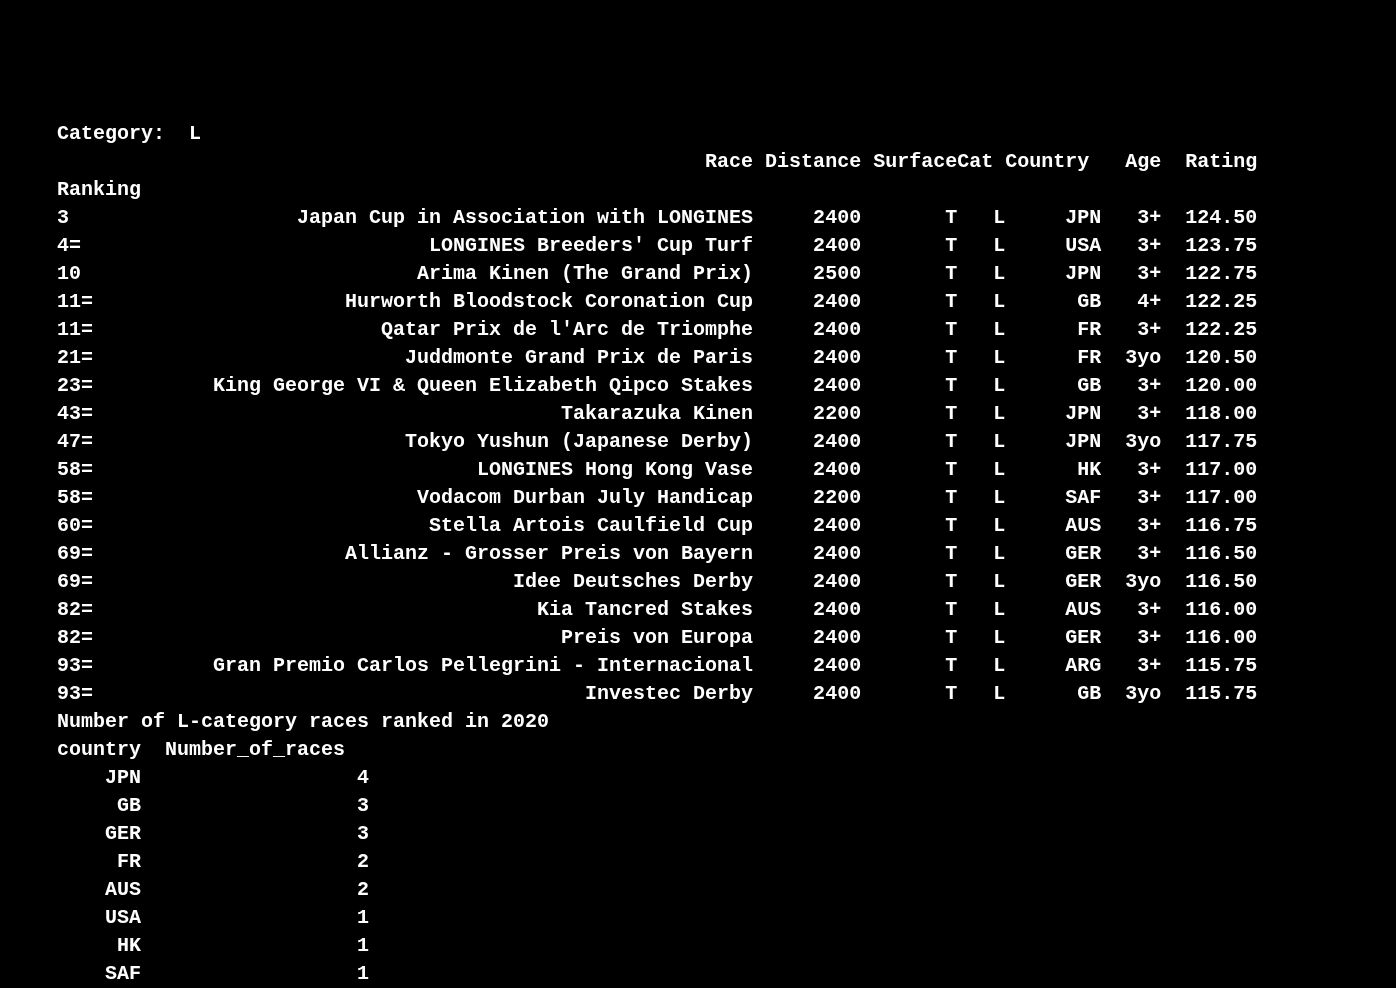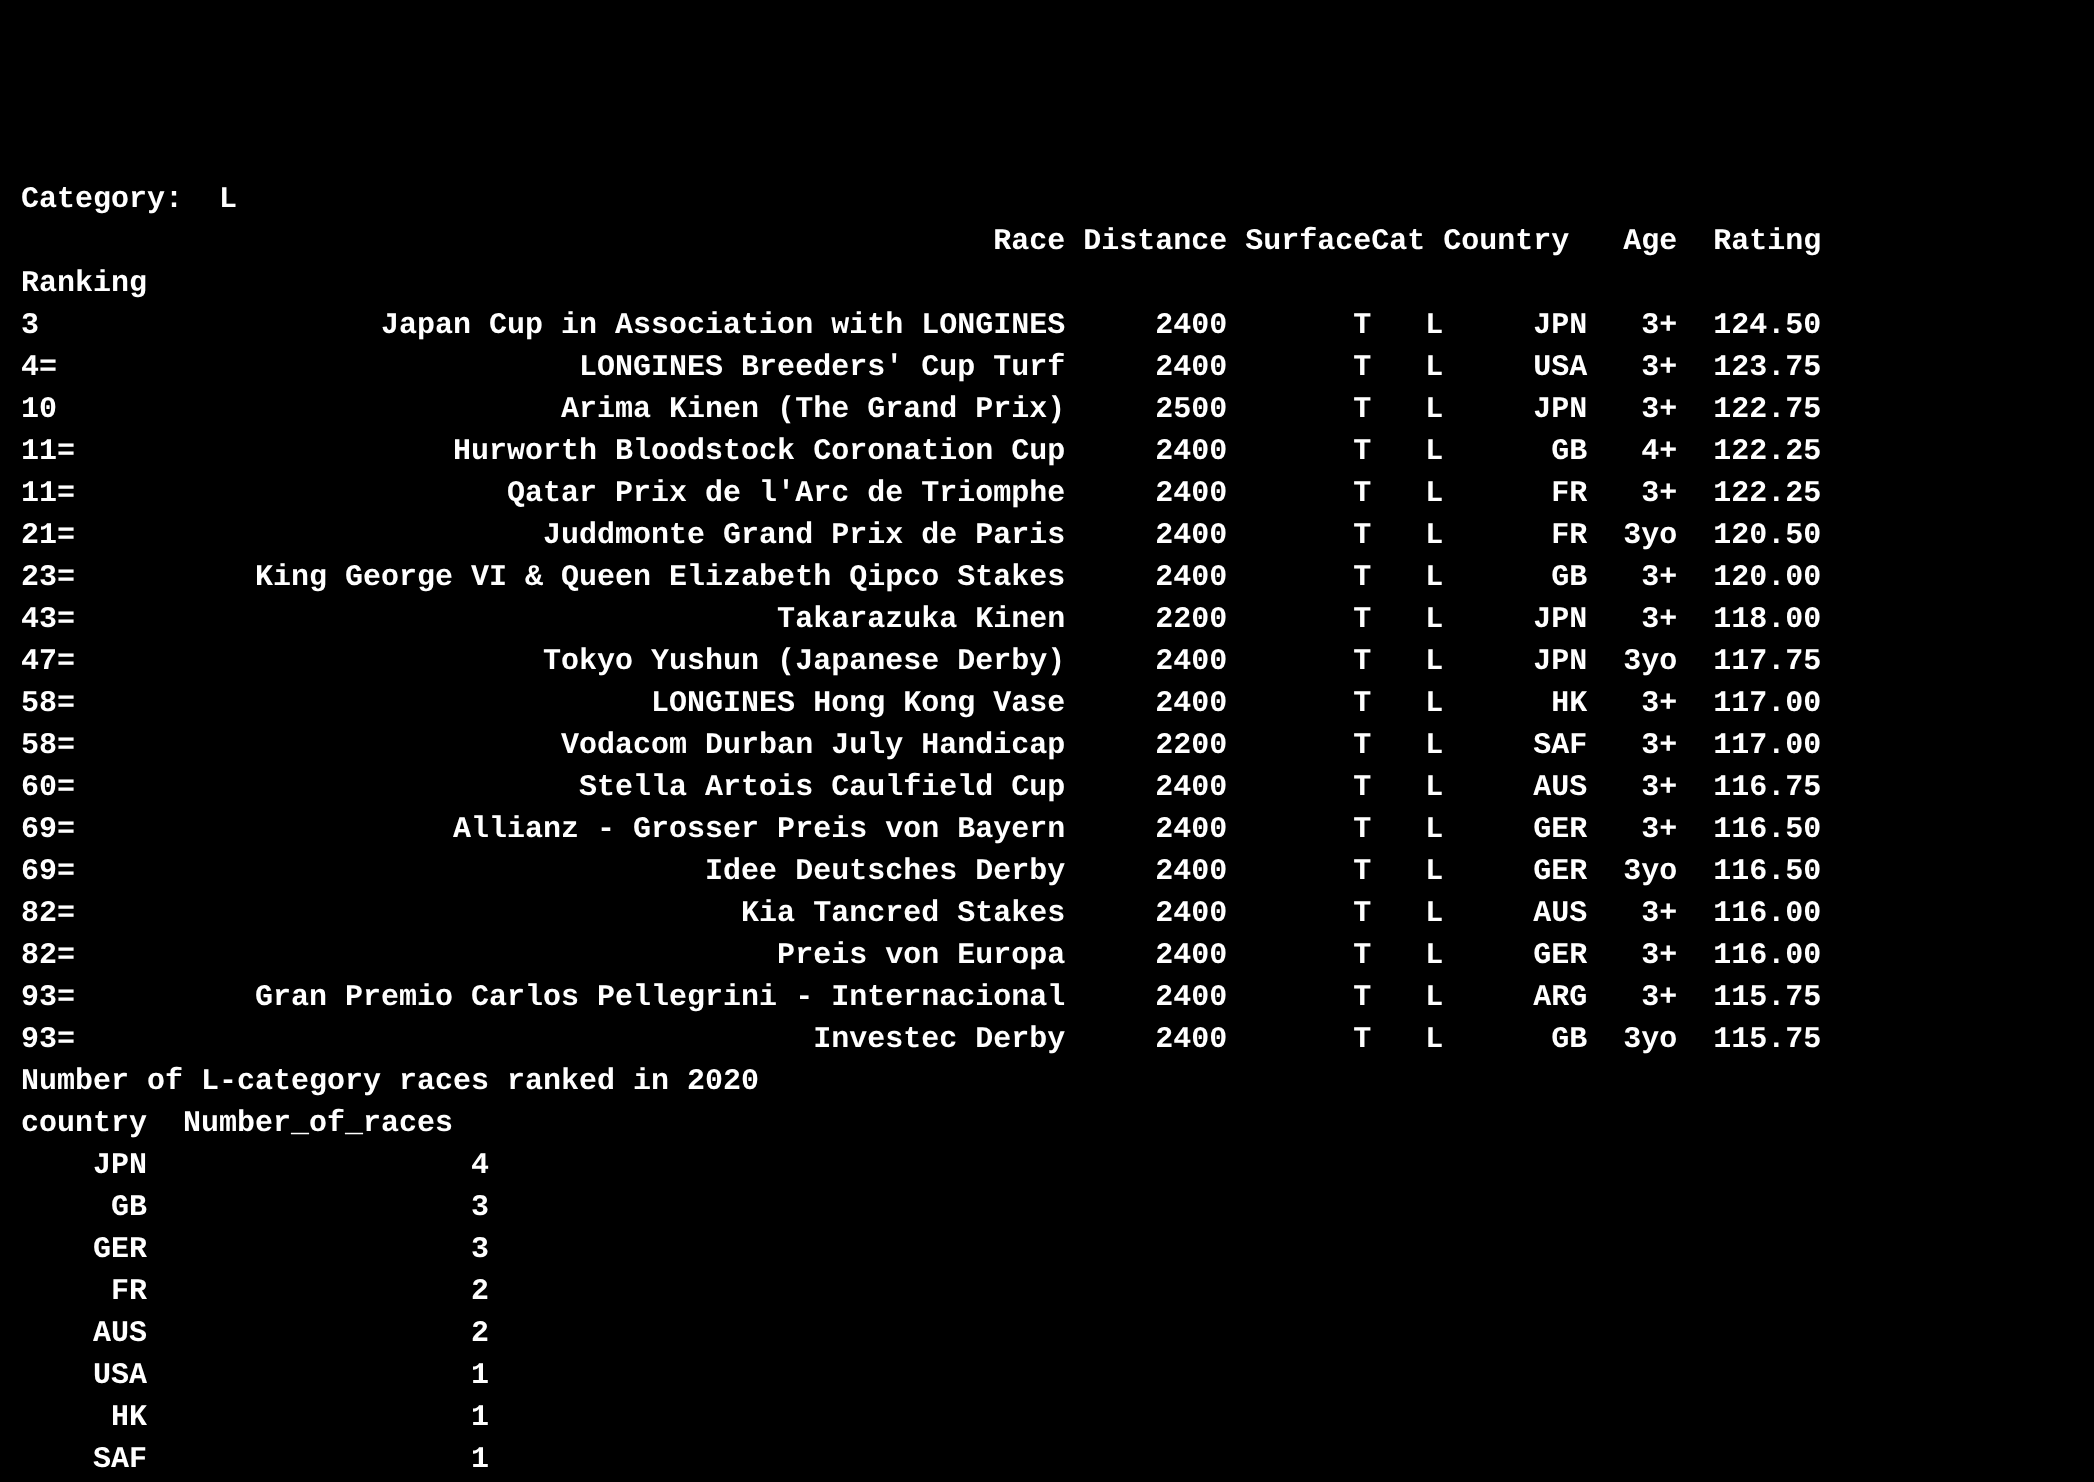--- a/index.html
+++ b/index.html
@@ -12,20 +12,21 @@
       color: #fff;
       font-family: 'Menlo', 'Monaco', 'Consolas', 'Courier New', monospace;
       font-size: 20px;
       font-weight: bold;
       padding: 8px 14px;
       white-space: pre;
       line-height: 1.4;
     }
     .line {
       display: block;
+      margin-left: 43px;
     }
   </style>
 </head>
 <body>
 
 
 
 <div id="output"><span class="line">Category:  L</span><span class="line">                                                      Race Distance SurfaceCat Country   Age  Rating</span><span class="line">Ranking</span><span class="line">3                   Japan Cup in Association with LONGINES     2400       T   L     JPN   3+  124.50</span><span class="line">4=                             LONGINES Breeders' Cup Turf     2400       T   L     USA   3+  123.75</span><span class="line">10                            Arima Kinen (The Grand Prix)     2500       T   L     JPN   3+  122.75</span><span class="line">11=                     Hurworth Bloodstock Coronation Cup     2400       T   L      GB   4+  122.25</span><span class="line">11=                        Qatar Prix de l'Arc de Triomphe     2400       T   L      FR   3+  122.25</span><span class="line">21=                          Juddmonte Grand Prix de Paris     2400       T   L      FR  3yo  120.50</span><span class="line">23=          King George VI &amp; Queen Elizabeth Qipco Stakes     2400       T   L      GB   3+  120.00</span><span class="line">43=                                       Takarazuka Kinen     2200       T   L     JPN   3+  118.00</span><span class="line">47=                          Tokyo Yushun (Japanese Derby)     2400       T   L     JPN  3yo  117.75</span><span class="line">58=                                LONGINES Hong Kong Vase     2400       T   L      HK   3+  117.00</span><span class="line">58=                           Vodacom Durban July Handicap     2200       T   L     SAF   3+  117.00</span><span class="line">60=                            Stella Artois Caulfield Cup     2400       T   L     AUS   3+  116.75</span><span class="line">69=                     Allianz - Grosser Preis von Bayern     2400       T   L     GER   3+  116.50</span><span class="line">69=                                   Idee Deutsches Derby     2400       T   L     GER  3yo  116.50</span><span class="line">82=                                     Kia Tancred Stakes     2400       T   L     AUS   3+  116.00</span><span class="line">82=                                       Preis von Europa     2400       T   L     GER   3+  116.00</span><span class="line">93=          Gran Premio Carlos Pellegrini - Internacional     2400       T   L     ARG   3+  115.75</span><span class="line">93=                                         Investec Derby     2400       T   L      GB  3yo  115.75</span><span class="line"></span><span class="line">Number of L-category races ranked in 2020</span><span class="line">country  Number_of_races  </span><span class="line">    JPN                  4</span><span class="line">     GB                  3</span><span class="line">    GER                  3</span><span class="line">     FR                  2</span><span class="line">    AUS                  2</span><span class="line">    USA                  1</span><span class="line">     HK                  1</span><span class="line">    SAF                  1</span></div>
 
 

